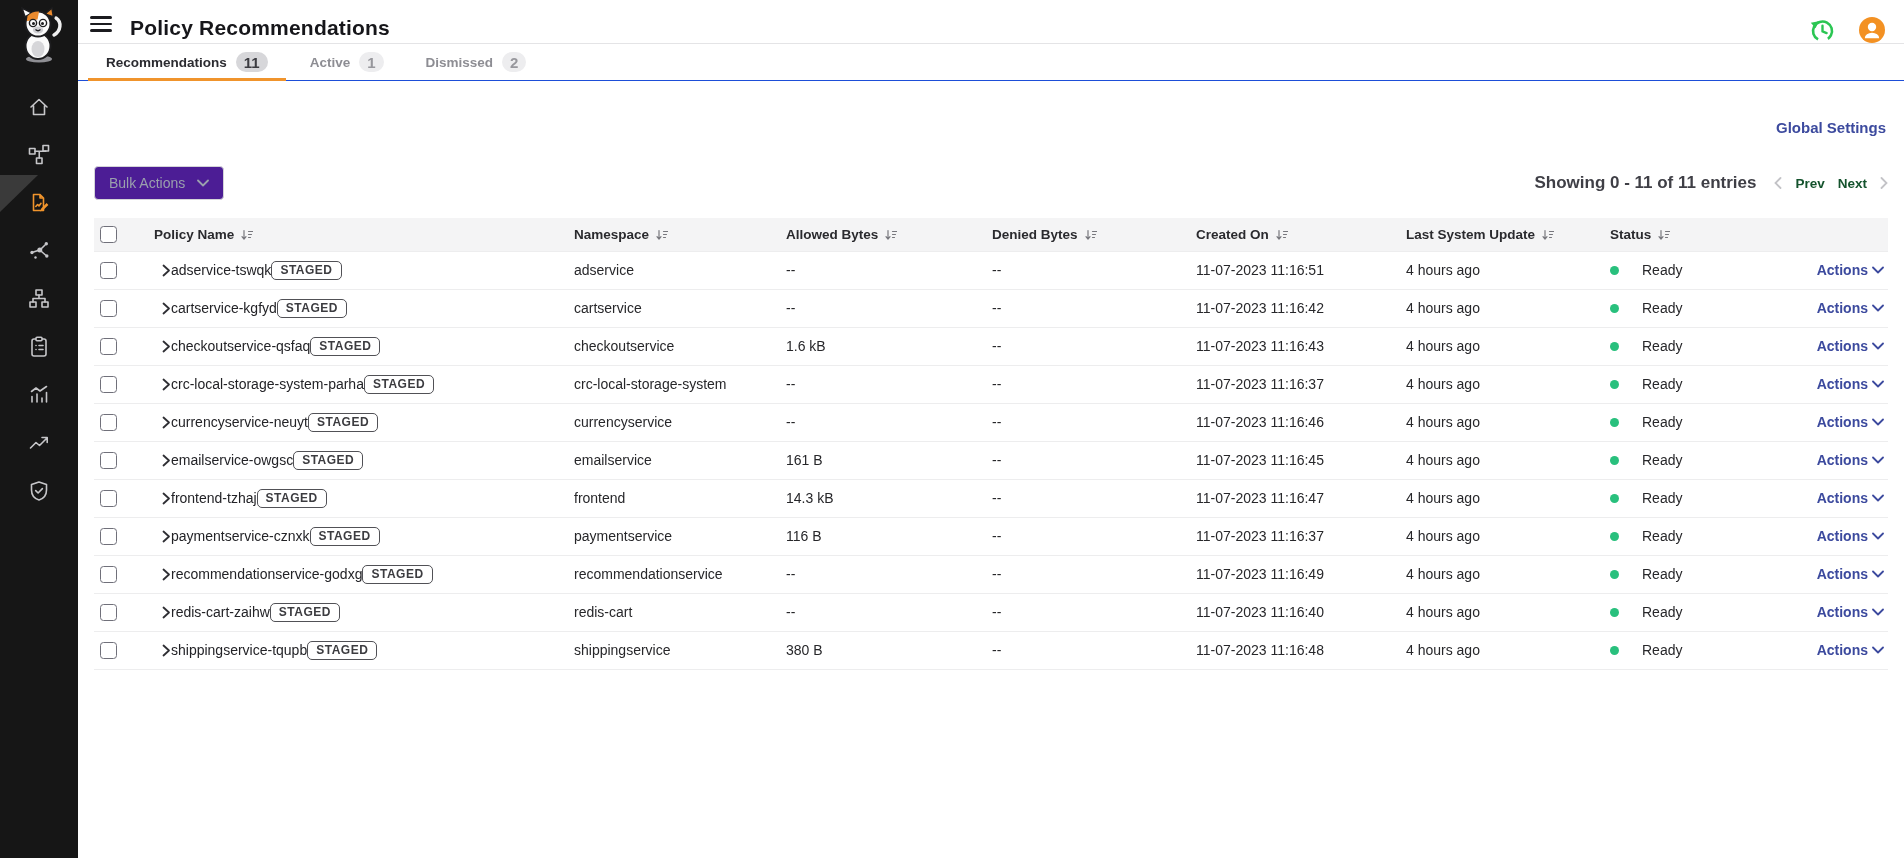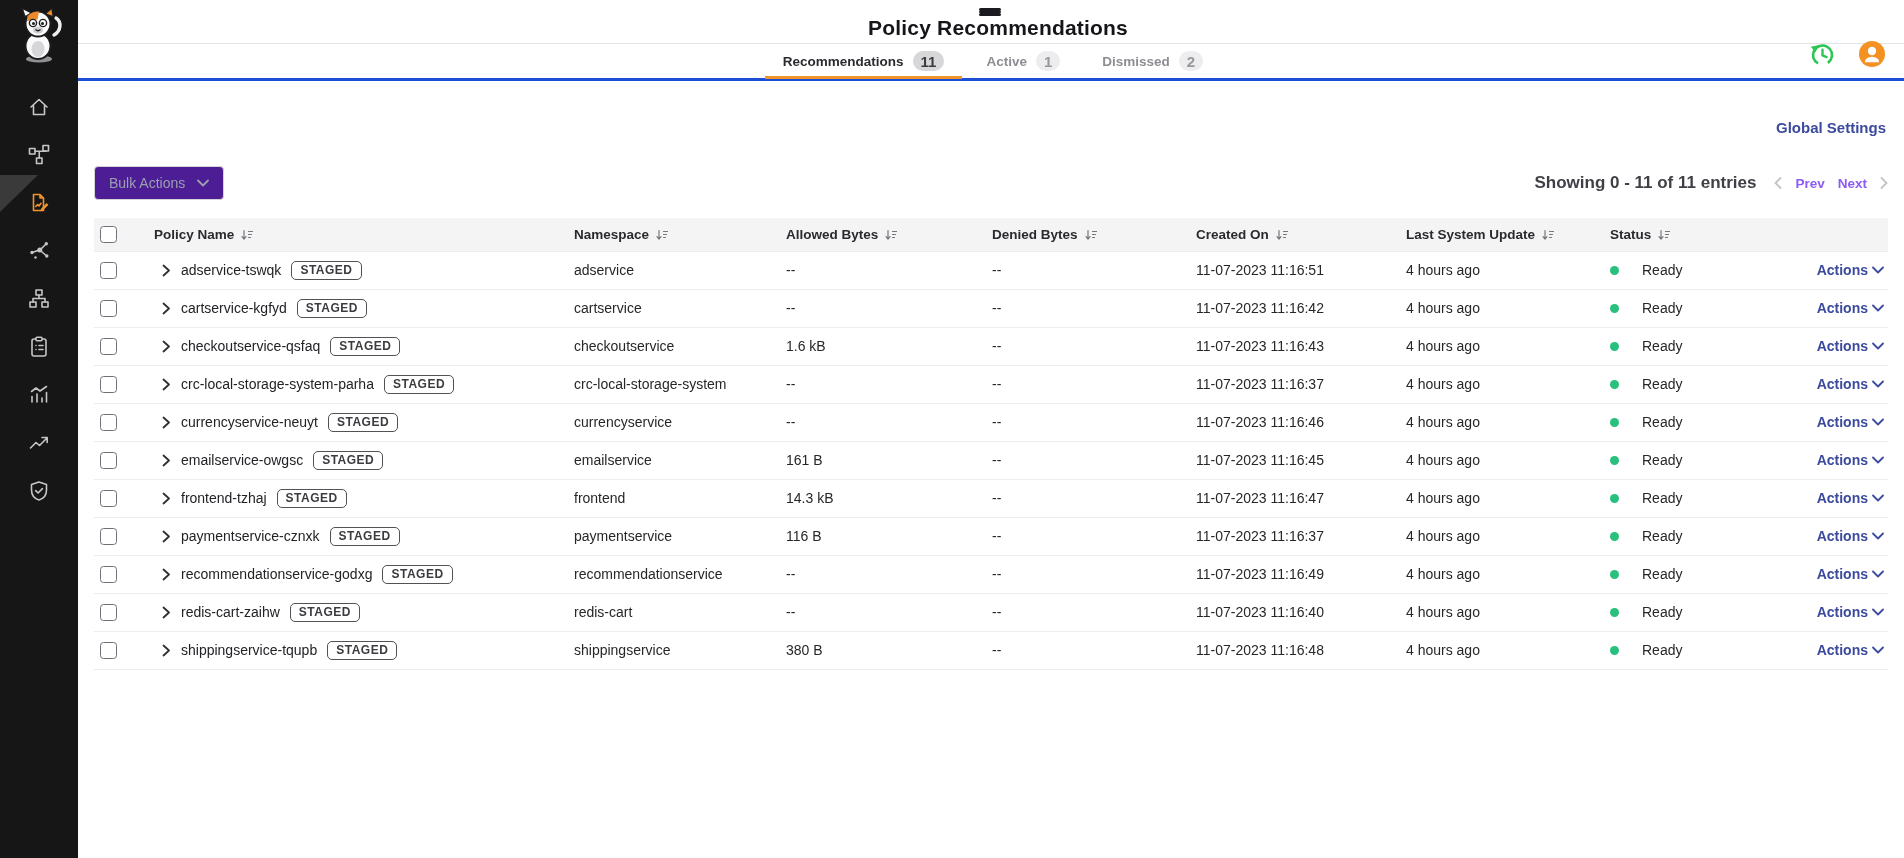--- a/index.html
+++ b/index.html
@@ -17,64 +17,64 @@
   .nav{margin-top:26px; display:flex; flex-direction:column; gap:24px; align-items:center;}
   .nav-item{width:24px; height:24px; display:flex; align-items:center; justify-content:center; cursor:pointer;}
   .nav-item svg{stroke:var(--icon-gray); fill:none; stroke-width:1.6; stroke-linecap:round; stroke-linejoin:round;}
   .nav-item.active svg{stroke:var(--accent);}
   .active-notch{position:absolute; left:0; top:175px; width:38px; height:37px; background:#3a3a3a;
     clip-path:polygon(0 0,100% 0,0 100%);}
 
   
   .main{position:absolute; left:78px; top:0; width:1826px; height:858px; background:#fff;}
 
-  .topbar{height:44px; display:flex; align-items:center; padding:8px 14px 0 10px; border-bottom:1px solid #e4e4e6; background:#fff;flex-direction:column;}
+  .topbar{height:44px; display:flex; align-items:flex-start; padding:16px 14px 0 10px; border-bottom:1px solid #e4e4e6; background:#fff;}
   .hamburger{width:22px; height:16px; display:flex; flex-direction:column; justify-content:space-between; cursor:pointer; margin-left:2px;}
   .hamburger i{display:block; height:2.6px; background:#1b1b1f; border-radius:2px;}
   .page-title{margin-left:18px; font-size:21px; font-weight:700; color:#16161a; letter-spacing:.2px;}
   .top-icons{margin-left:auto; display:flex; align-items:center; gap:22px; padding-right:4px;}
   .icon-btn{cursor:pointer; display:flex;}
 
-  .tabbar{height:37px; display:flex; align-items:stretch; padding-left:10px; border-bottom:3px solid #1d4ed8; background:#fff;justify-content:center;}
+  .tabbar{height:37px; display:flex; align-items:stretch; padding-left:10px; border-bottom:1px solid #1d4ed8; background:#fff;}
   .tab{display:flex; align-items:center; gap:9px; padding:0 18px; position:relative; cursor:pointer; margin-right:6px;}
   .tab-label{font-size:13.5px; font-weight:700; color:#8d8d93;}
   .tab.active .tab-label{color:#2b2b30;}
   .tab-count{font-size:15px; font-weight:700; color:#97979c; background:#ededef; border-radius:10px; padding:2.5px 8px; line-height:1;}
   .tab.active .tab-count{background:#d7d7da; color:#3c3c41;}
   .tab.active::after{content:""; position:absolute; left:0; right:0; bottom:-1px; height:3px; background:var(--accent);}
 
   .content{padding:0 16px;}
   .desc-row{margin-top:38px; display:flex; align-items:center; padding:0 2px;}
   .desc{font-size:15px; color:#3a3a40;}
   .global-settings{margin-left:auto; font-size:15px; font-weight:700; color:var(--link); cursor:pointer;}
 
   .toolbar{margin-top:30px; display:flex; align-items:center;}
   .bulk-btn{display:flex; align-items:center; gap:12px; border:1px solid #d4d4d8; border-radius:4px;
     background:#4c1d95; padding:8px 14px; font-size:14px; color:#9aa0ad; cursor:pointer;}
   .bulk-btn svg{stroke:#9aa0ad;}
   .toolbar-right{margin-left:auto; display:flex; align-items:center; gap:18px;}
   .showing{font-size:17px; font-weight:700; color:#3f3f46;}
   .pager{display:flex; align-items:center; gap:13px;}
   .pager .pg-chev{display:flex; cursor:pointer;}
-  .pg-label{font-size:13.5px; font-weight:700; color:#8b5cf6; cursor:pointer;}
+  .pg-label{font-size:13.5px; font-weight:700; color:#14532d; cursor:pointer;}
 
   
   table{margin-top:18px; width:100%; border-collapse:collapse; table-layout:fixed;}
   col.c-check{width:44px;} col.c-name{width:420px;} col.c-ns{width:212px;}
   col.c-allowed{width:206px;} col.c-denied{width:204px;} col.c-created{width:210px;}
   col.c-updated{width:204px;} col.c-status{width:172px;} col.c-actions{width:122px;}
   thead th{background:#f4f4f5; height:33px; text-align:left; padding:0 0 0 16px;}
   thead th.th-check{padding-left:6px;}
   .th-wrap{display:flex; align-items:center; gap:7px; font-size:13.5px; font-weight:700; color:#2a2a2e; cursor:pointer;}
   .sort-icon{display:flex; margin-top:1px;}
   tbody td{height:38px; border-bottom:1px solid #ededee; font-size:14px; color:#27272a; padding:0 0 0 16px; white-space:nowrap; overflow:hidden;}
   tbody tr:first-child td{border-top:1px solid #ededee;}
   td.c-check{padding-left:6px;}
   .checkbox{display:inline-block; width:17px; height:17px; border:1.6px solid #70707a; border-radius:3.5px; background:#fff; cursor:pointer; vertical-align:middle;}
-  .name-wrap{display:flex; align-items:center; gap:10px; padding-left:8px;}
+  .name-wrap{display:flex; align-items:center; padding-left:8px;}
   .expand-chev{display:flex; cursor:pointer;}
   .pname{font-weight:400; color:#232327;}
   .staged{font-size:12px; font-weight:700; letter-spacing:.5px; color:#3c3c40; border:1.4px solid #515156;
     border-radius:5px; padding:2.5px 8px; line-height:1; background:#fff;}
   .status-wrap{display:flex; align-items:center; gap:23px;}
   .dot{width:9px; height:9px; border-radius:50%; background:var(--green);}
   td.c-actions{text-align:right; padding-right:4px;}
   .actions-link{display:inline-flex; align-items:center; gap:4px; color:var(--link); font-weight:700; font-size:14px; cursor:pointer;}
   .actions-link svg{stroke:var(--link);}
   .chev-down{stroke-width:1.8; fill:none; stroke-linecap:round; stroke-linejoin:round;}

